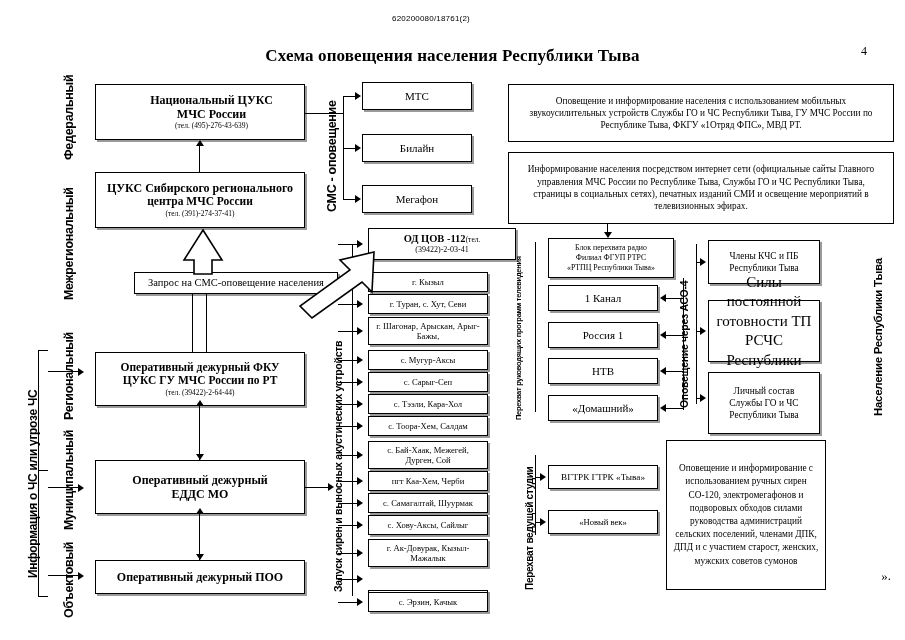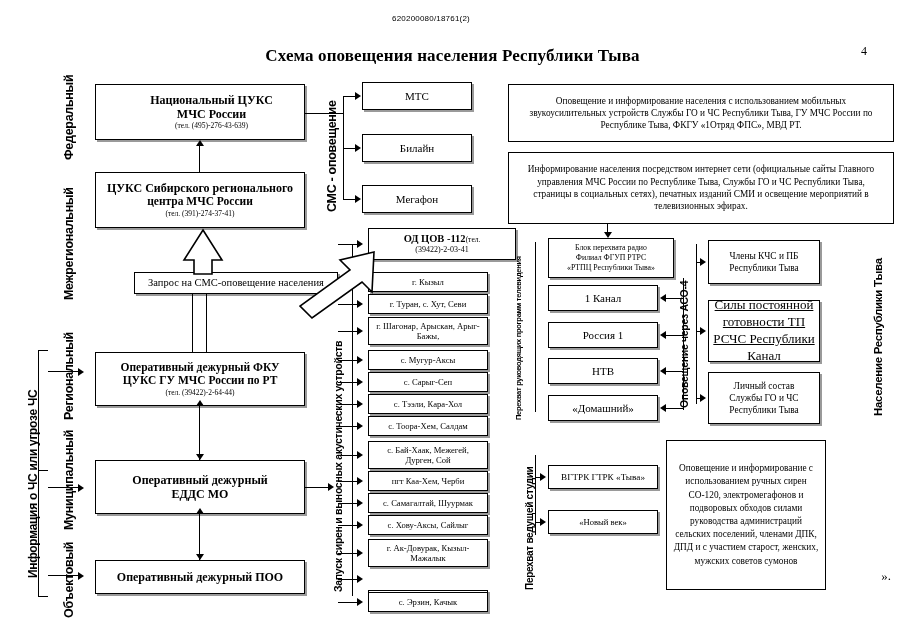--- a/index.html
+++ b/index.html
@@ -363,30 +363,30 @@
   <div id="aso4-boxes">
       <div class="box" style="left: 708px; top: 240px; width: 112px; height: 44px;">
         <div class="inner" style="font-size: 9.4px; line-height: 1.3;">
           <div>Члены КЧС и ПБ</div>
           <div>Республики Тыва</div>
         </div>
       </div>
       <div class="ln hln" style="left: 696px; top: 262px; width: 6px;"></div>
       <div class="arrow-r" style="left: 700px; top: 258px;"></div>
       <div class="box" style="left: 708px; top: 300px; width: 112px; height: 62px;">
-        <div class="inner" style="font-size: 13px; line-height: 1.3; text-decoration: underline;">
+        <div class="inner" style="font-size: 15px; line-height: 1.3;">
           <div>Силы постоянной</div>
           <div>готовности ТП</div>
           <div>РСЧС  Республики</div>
           <div>Канал</div>
         </div>
       </div>
       <div class="ln hln" style="left: 696px; top: 331px; width: 6px;"></div>
       <div class="arrow-r" style="left: 700px; top: 327px;"></div>
-      <div class="box" style="left: 708px; top: 372px; width: 112px; height: 52px;">
+      <div class="box" style="left: 708px; top: 372px; width: 112px; height: 62px;">
         <div class="inner" style="font-size: 9.4px; line-height: 1.3;">
           <div>Личный состав</div>
           <div>Службы ГО и ЧС</div>
           <div>Республики Тыва</div>
         </div>
       </div>
       <div class="ln hln" style="left: 696px; top: 398px; width: 6px;"></div>
       <div class="arrow-r" style="left: 700px; top: 394px;"></div>
     </div>
 

